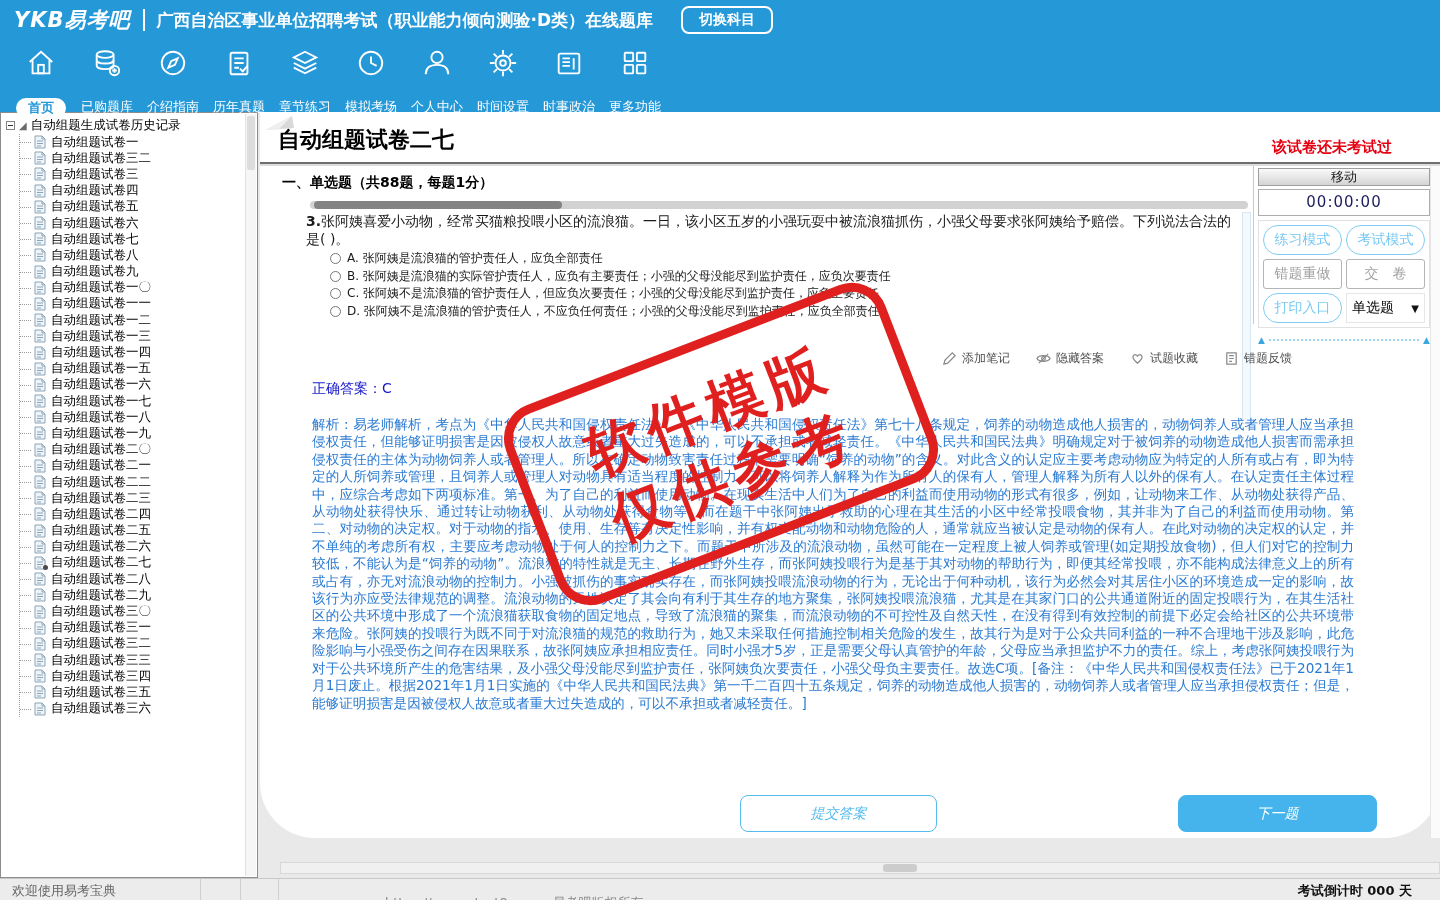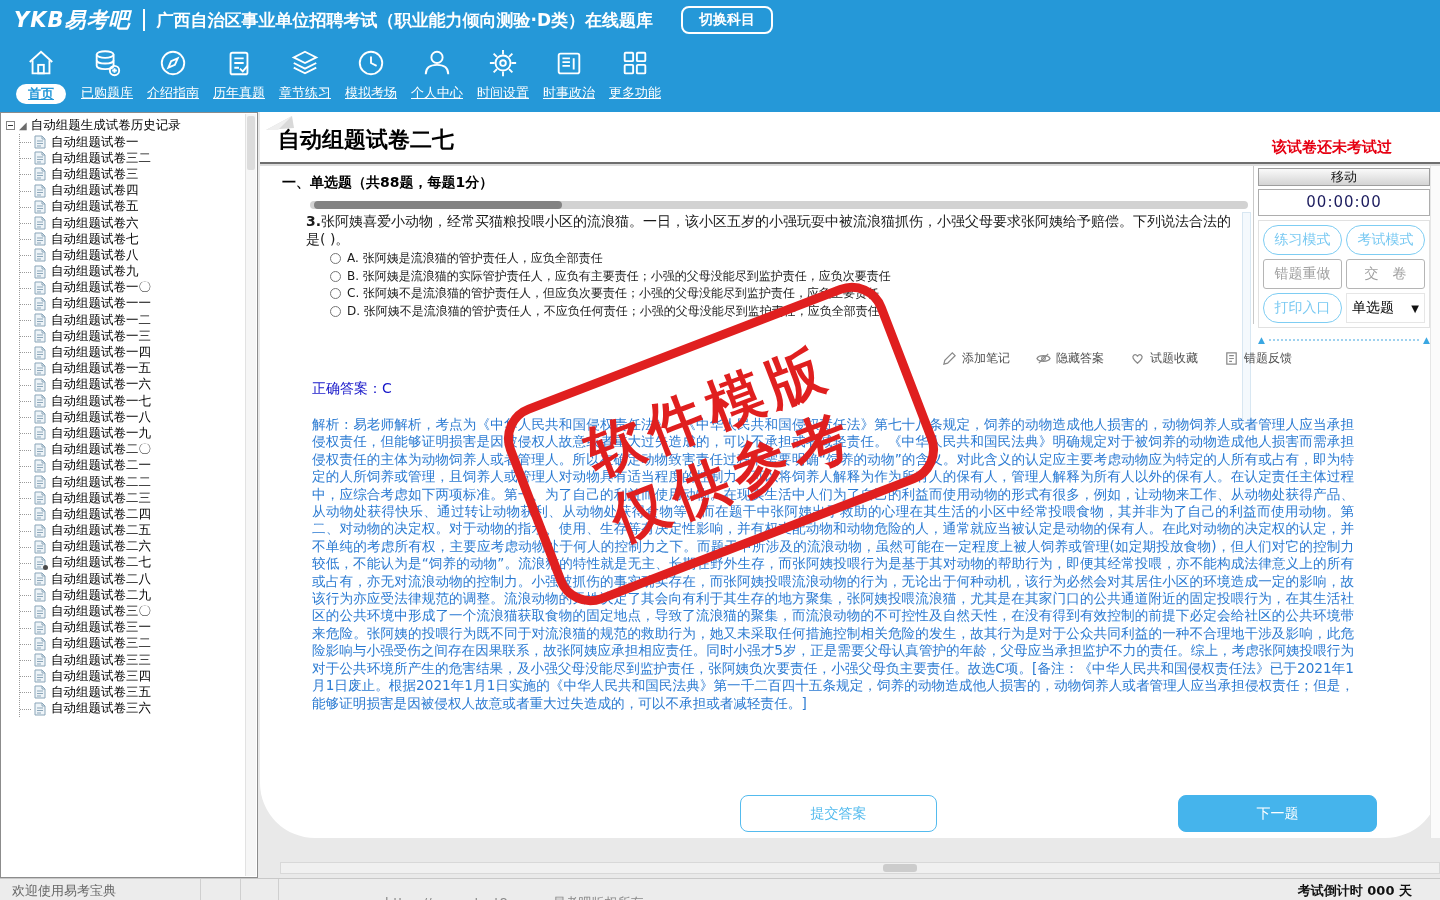--- a/index.html
+++ b/index.html
@@ -14,21 +14,21 @@
   .header{position:absolute;top:0;left:0;right:0;height:40px;background:var(--brand);display:flex;align-items:center;padding:0 14px;z-index:10;}
   .logo{color:#fff;font-size:21px;font-weight:bold;font-style:italic;letter-spacing:1px;}
   .hsep{width:2px;height:22px;background:#fff;margin:0 12px;}
   .app-title{color:#fff;font-size:17px;font-weight:bold;}
   .switch-btn{margin-left:28px;border:2px solid #fff;border-radius:8px;color:#fff;font-size:14px;font-weight:bold;padding:3px 16px;background:transparent;cursor:pointer;}
 
   
   .toolbar{position:absolute;top:40px;left:0;right:0;height:72px;background:var(--brand);display:flex;align-items:flex-start;padding:3px 8px 0;z-index:10;}
   .nav-item{width:66px;display:flex;flex-direction:column;align-items:center;color:#fff;cursor:pointer;}
   .nav-icon{height:40px;display:flex;align-items:center;justify-content:center;}
-  .nav-label{font-size:13px;margin-top:1px;white-space:nowrap;text-decoration:underline;}
+  .nav-label{font-size:13px;margin-top:15px;white-space:nowrap;}
   .nav-item.active .nav-label{background:#fff;color:var(--brand);border-radius:11px;padding:1px 12px;font-weight:bold;}
 
   
   .sidebar{position:absolute;top:112px;left:0;width:258px;bottom:22px;background:#fff;border:1px solid #8c8c8c;z-index:5;}
   .tree{padding:4px 0 0 5px;font-size:12.5px;color:#000;}
   .tree-root{display:flex;align-items:center;gap:4px;height:17px;}
   .minus-box{width:9px;height:9px;border:1px solid #848484;position:relative;background:#fff;flex:0 0 auto;}
   .minus-box::before{content:'';position:absolute;left:1px;right:1px;top:3px;height:1px;background:#333;}
   .folder-tri{color:#6b6b6b;font-size:10px;line-height:10px;}
   .tree-items{margin-left:13px;border-left:1px dotted #9a9a9a;}
@@ -78,21 +78,21 @@
   .tool{display:flex;align-items:center;gap:5px;cursor:pointer;}
 
   .answer{position:absolute;left:52px;top:268px;font-size:14px;color:var(--answer);}
   .analysis{position:absolute;left:52px;top:304px;width:1042px;font-size:13.6px;line-height:17.4px;color:var(--analysis);text-align:justify;}
 
   
   .stamp{position:absolute;left:258px;top:226px;width:406px;height:212px;transform:rotate(-21deg);border:9px solid var(--stampred);border-radius:36px;display:flex;flex-direction:column;align-items:center;justify-content:center;z-index:6;background:transparent;}
   .stamp-line{font-size:57px;font-weight:bold;color:var(--stampred);letter-spacing:7px;line-height:1.22;white-space:nowrap;}
 
   
-  .bbtn{position:absolute;top:683px;height:37px;border-radius:8px;font-size:14px;display:flex;align-items:center;justify-content:center;cursor:pointer;font-family:inherit;}
+  .bbtn{position:absolute;top:683px;height:37px;border-radius:8px;font-size:14px;display:flex;align-items:center;justify-content:center;cursor:pointer;font-family:inherit;font-style:italic;}
   .bbtn.outline{background:#fff;border:1px solid #54bbee;color:#54bbee;}
   .bbtn.solid{background:var(--btnblue);border:1px solid var(--btnblue);color:#fff;}
   .btn-submit{left:480px;width:197px;}
   .btn-prev{left:700px;width:197px;}
   .btn-next{left:918px;width:199px;}
 
   .hscroll{position:absolute;left:20px;right:0;bottom:4px;height:12px;background:#f0f0f0;border:1px solid #d8d8d8;}
   .hscroll .thumb{position:absolute;left:52%;top:1px;width:34px;height:8px;background:#cccccc;border-radius:3px;}
 
   

